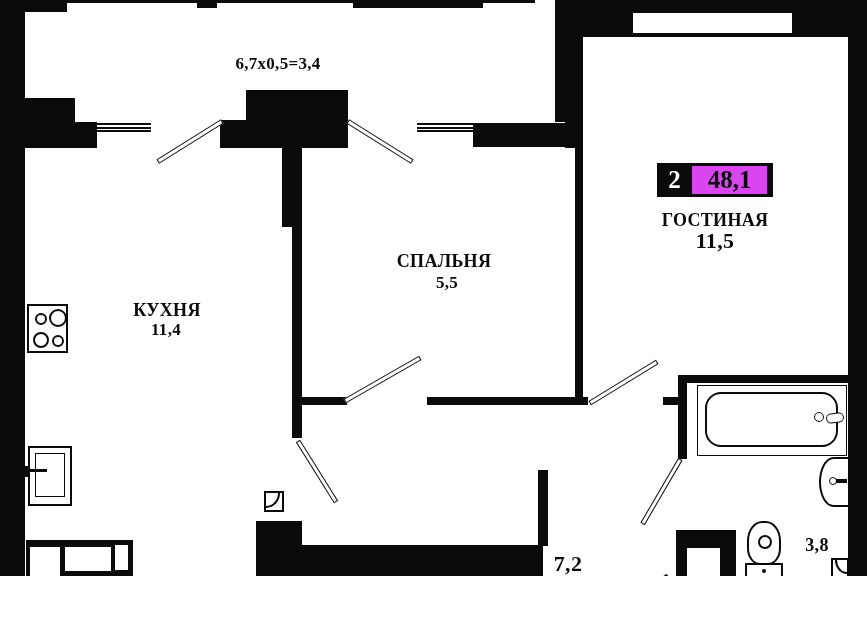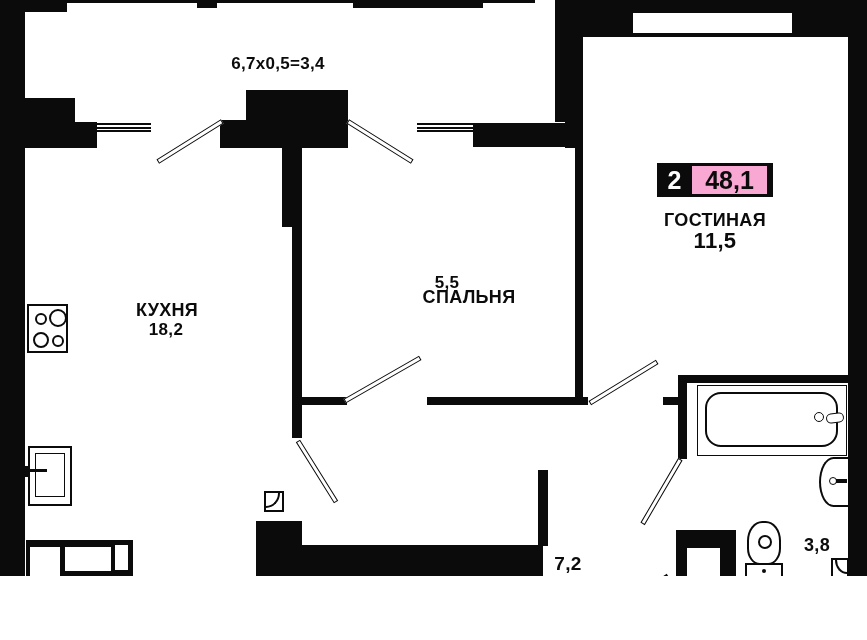--- a/index.html
+++ b/index.html
@@ -1,18 +1,18 @@
 <!DOCTYPE html>
 <html><head>
 <meta charset="utf-8">
 <style>
   html,body{margin:0;padding:0;background:#fff;}
   .plan{
     position:relative;width:867px;height:576px;background:#ffffff;overflow:hidden;
-    font-family:Liberation Sans, sans-serif;color:#0b0b0b;
+    font-family:Liberation Serif, serif;color:#0b0b0b;
   }
   .w{position:absolute;background:#0b0b0b;}
   .wh{position:absolute;background:#ffffff;}
   .lbl{
     position:absolute;font-weight:700;color:#0b0b0b;text-align:center;
     white-space:nowrap;transform:translate(-50%,-50%);letter-spacing:.3px;
   }
   
   .win{
     position:absolute;height:9px;
@@ -28,21 +28,21 @@
   }
   .fix{position:absolute;box-sizing:border-box;border:2px solid #0b0b0b;background:#fff;}
   .thin{border-width:1.5px;}
   .round{border-radius:50%;}
   .badge{position:absolute;left:657px;top:163px;width:116px;height:34px;background:#0b0b0b;}
   .badge-num{
     position:absolute;left:0;top:0;width:35px;height:34px;color:#fff;
     font-size:25px;font-weight:700;display:flex;align-items:center;justify-content:center;
   }
   .badge-area{
-    position:absolute;left:35px;top:3px;width:75px;height:28px;background:#f9a8d4;
+    position:absolute;left:35px;top:3px;width:75px;height:28px;background:#d946ef;
     font-size:25px;font-weight:700;display:flex;align-items:center;justify-content:center;
   }
   .curl{position:absolute;box-sizing:border-box;border:2px solid #0b0b0b;background:#fff;}
   .curl .arc-br{
     position:absolute;left:0;top:0;right:2px;bottom:2px;
     border-right:2px solid #0b0b0b;border-bottom:2px solid #0b0b0b;
     border-bottom-right-radius:100%;
   }
   .curl .arc-bl{
     position:absolute;left:2px;top:0;right:0;bottom:2px;
@@ -137,29 +137,29 @@
   <div class="curl" style="left:264px;top:491px;width:20px;height:21px;">
     <div class="arc-br"></div>
   </div>
   <div class="curl" style="left:831px;top:558px;width:18px;height:20px;">
     <div class="arc-bl"></div>
   </div>
 
   <div class="lbl" style="left:278px;top:64px;font-size:17px;">6,7x0,5=3,4</div>
 
   <div class="lbl" style="left:167px;top:310px;font-size:18px;">КУХНЯ</div>
-  <div class="lbl" style="left:166px;top:330px;font-size:17px;">18,2</div>
+  <div class="lbl" style="left:166px;top:330px;font-size:17px;">11,4</div>
 
-  <div class="lbl" style="left:469px;top:261px;font-size:18px;margin-top:36px;">СПАЛЬНЯ</div>
+  <div class="lbl" style="left:444px;top:261px;font-size:18px;">СПАЛЬНЯ</div>
   <div class="lbl" style="left:447px;top:283px;font-size:17px;">5,5</div>
 
   <div class="lbl" style="left:715px;top:220px;font-size:18px;">ГОСТИНАЯ</div>
   <div class="lbl" style="left:715px;top:241px;font-size:22px;">11,5</div>
 
-  <div class="lbl" style="left:568px;top:564px;font-size:19px;">7,2</div>
+  <div class="lbl" style="left:568px;top:564px;font-size:22px;">7,2</div>
   <div class="lbl" style="left:817px;top:545px;font-size:18px;">3,8</div>
 
   <div class="badge">
     <div class="badge-num">2</div>
     <div class="badge-area">48,1</div>
   </div>
 
 </div>
 
 </body></html>

